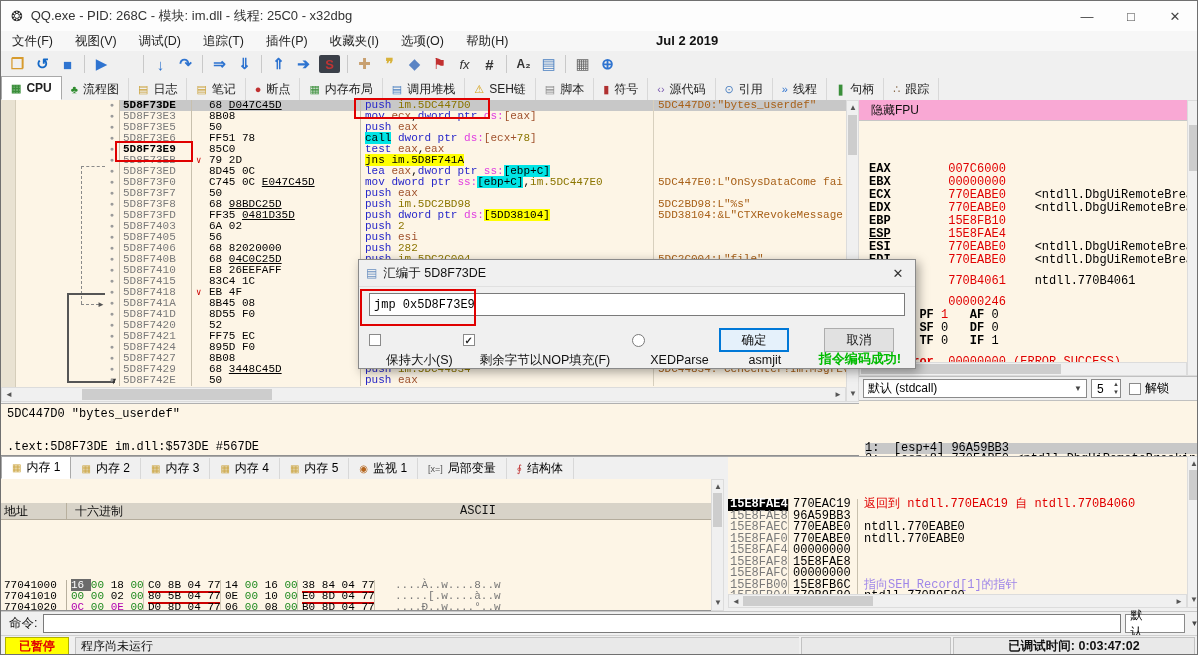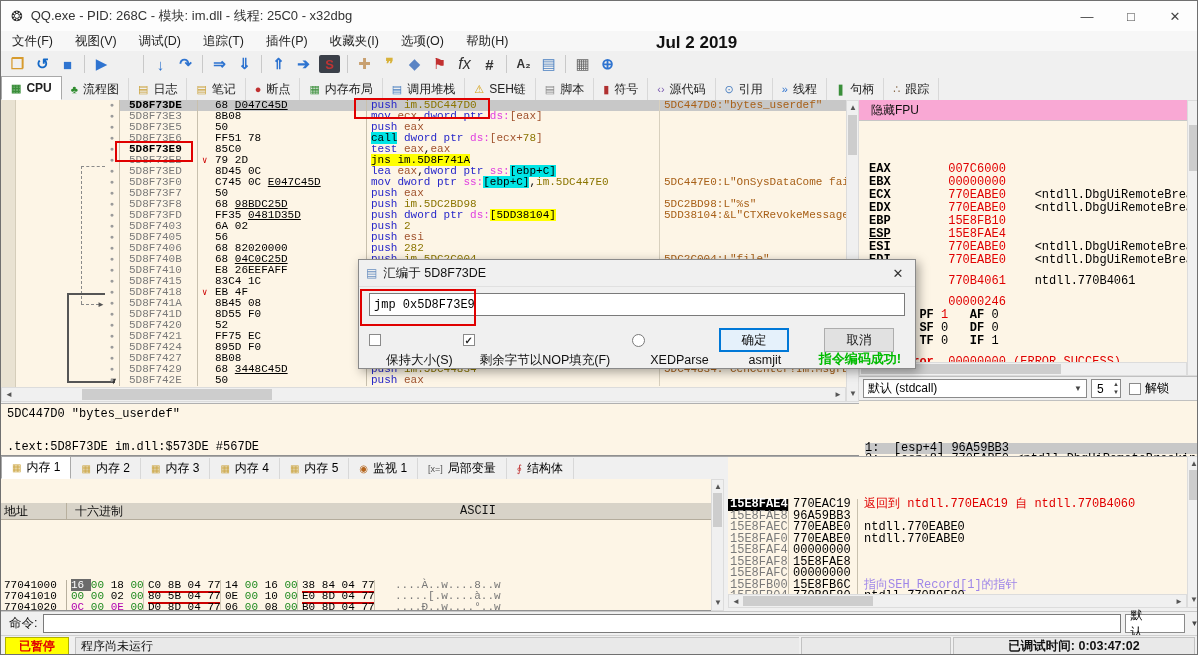--- a/index.html
+++ b/index.html
@@ -11,41 +11,41 @@
   
   .titlebar{position:absolute;left:0;top:0;width:100%;height:30px;background:#fdfdfd;display:flex;align-items:center;}
   .appicon{margin:0 8px 0 10px;font-size:14px;color:#222;}
   .wtitle{font-size:13px;color:#333;}
   .wbtns{position:absolute;right:0;top:0;height:30px;display:flex;}
   .wbtn{width:44px;height:30px;display:flex;align-items:center;justify-content:center;font-size:13px;color:#444;}
 
   
   .menubar{position:absolute;left:0;top:30px;width:100%;height:20px;background:#f7f7f7;display:flex;align-items:center;border-bottom:1px solid #e3e3e3;}
   .menu-item{padding:0 11px;font-size:12.5px;color:#222;}
-  .menu-date{padding:0 10px;font-size:17px;font-weight:700;color:#111;}
+  .menu-date{padding:0 10px;font-size:13px;font-weight:700;color:#111;}
 
   
   .toolbar{position:absolute;left:0;top:50px;width:100%;height:26px;background:#f0f0f0;display:flex;align-items:center;padding-left:4px;box-sizing:border-box;}
   .tbtn{width:25px;height:22px;display:flex;align-items:center;justify-content:center;font-size:15px;}
   .tbtn.dark{width:21px;height:18px;margin:0 3px;background:#3a3f48;color:#c03434;border-radius:2px;font-weight:700;font-size:13px;}
   .tsep{width:1px;height:18px;background:#c9c9c9;margin:0 4px;}
 
   
   .tabbar{position:absolute;left:0;top:76px;width:100%;height:23px;background:#f0f0f0;border-bottom:1px solid #b8b8b8;display:flex;align-items:flex-end;}
   .tab{height:22px;display:flex;align-items:center;padding:0 9px;font-size:12px;color:#222;border-right:1px solid #d8d8d8;}
   .tab .ticon{margin-right:5px;font-size:11px;}
   .tab.active{background:#fff;border:1px solid #a9a9a9;border-bottom:1px solid #fff;font-weight:700;}
 
   
   .disasm{position:absolute;left:0;top:99px;width:845px;height:287px;background:#fdf5e6;overflow:hidden;border-right:1px solid #b0b0b0;}
   .dstrip{position:absolute;left:0;top:0;width:14px;height:100%;background:#e9e2d2;border-right:1px solid #d5cdba;}
   .drow{display:flex;height:11px;line-height:11px;font-size:11px;white-space:pre;font-family:"Liberation Mono","DejaVu Sans Mono",monospace;}
   .dgut{width:118px;flex:none;text-align:right;}
   .bullet{color:#9a9a9a;font-size:7px;padding-right:5px;vertical-align:top;}
-  .daddr{width:68px;flex:none;color:#7a7a7a;border-left:1px solid #c8c0ae;padding-left:9px;}
+  .daddr{width:68px;flex:none;color:#7a7a7a;border-left:1px solid #c8c0ae;padding-left:3px;}
   .daddr.sel{color:#000;font-weight:700;}
   .dbytes{width:164px;flex:none;border-left:1px solid #c8c0ae;padding-left:4px;color:#000;}
   .dinstr{width:288px;flex:none;border-left:1px solid #c8c0ae;padding-left:4px;}
   .dcomment{flex:1;border-left:1px solid #d8d0be;padding-left:4px;}
   .selrow .daddr,.selrow .dbytes,.selrow .dinstr,.selrow .dcomment{background:#c8c8c8;}
   .jmark{display:inline-block;width:13px;color:#cc0000;font-size:9px;}
   .u{text-decoration:underline;}
   .mn{color:#2626c9;} .reg{color:#a0522d;} .num{color:#8b7500;} .seg{color:#e040e0;} .pl{color:#000;}
   .hly{background:#ffff00;color:#000;} .hlc{background:#00e5e5;color:#000;}
   .cmt{color:#a86018;}
@@ -232,21 +232,21 @@
       <span class=" tbtn">
         <span style="color:#d8b23a;font-weight:700">❞</span>
       </span>
       <span class=" tbtn">
         <span style="color:#5b84c4">◆</span>
       </span>
       <span class=" tbtn">
         <span style="color:#c23030">⚑</span>
       </span>
       <span class=" tbtn">
-        <span style="color:#333;font-style:italic;font-size:16px">fx</span>
+        <span style="color:#333;font-style:italic;font-size:13px">fx</span>
       </span>
       <span class=" tbtn">
         <span style="color:#333;font-weight:700">#</span>
       </span>
       <span class=" tsep"><span></span></span>
       <span class=" tbtn">
         <span style="color:#333;font-weight:700;font-size:12px">A₂</span>
       </span>
       <span class=" tbtn">
         <span style="color:#4a7fc0">▤</span>

